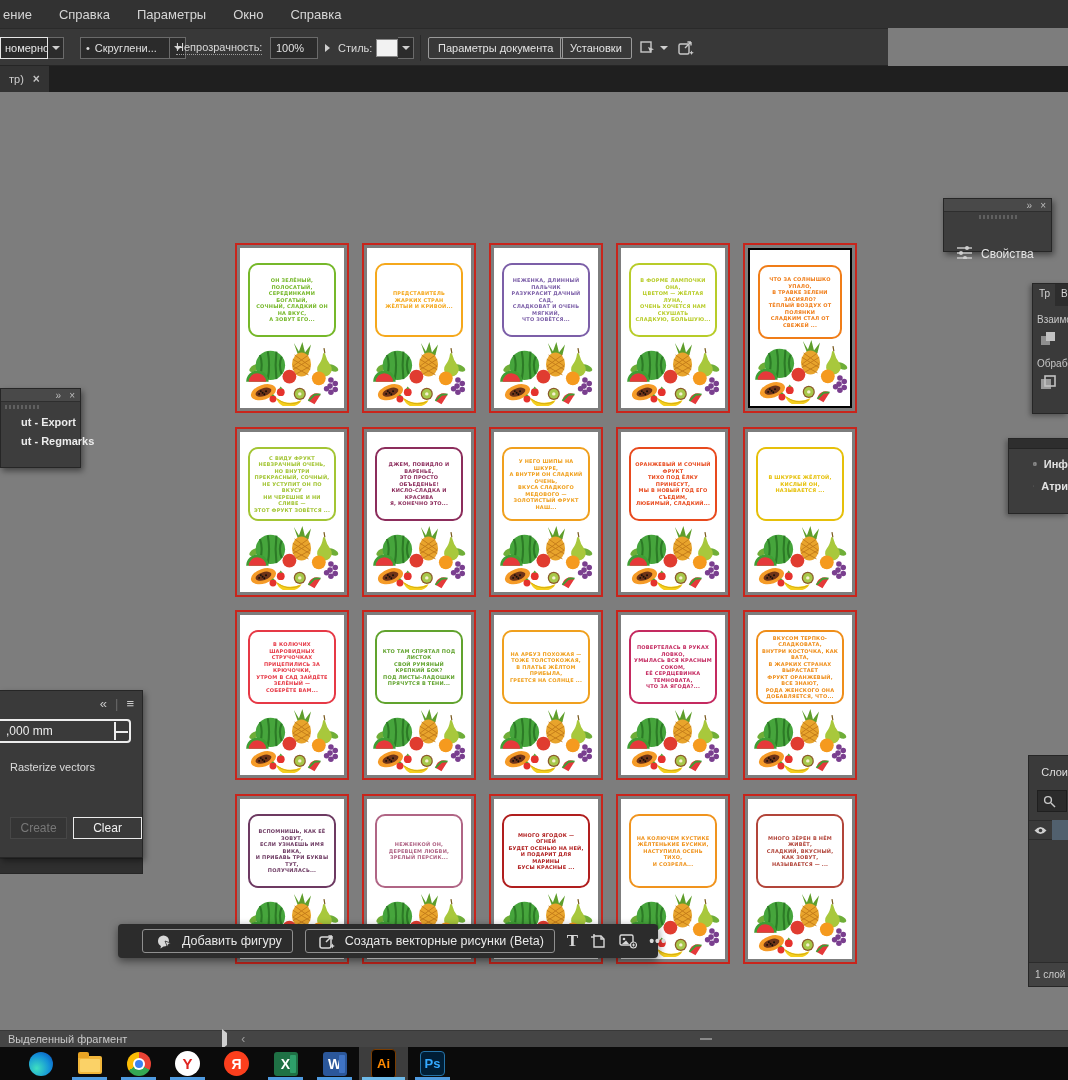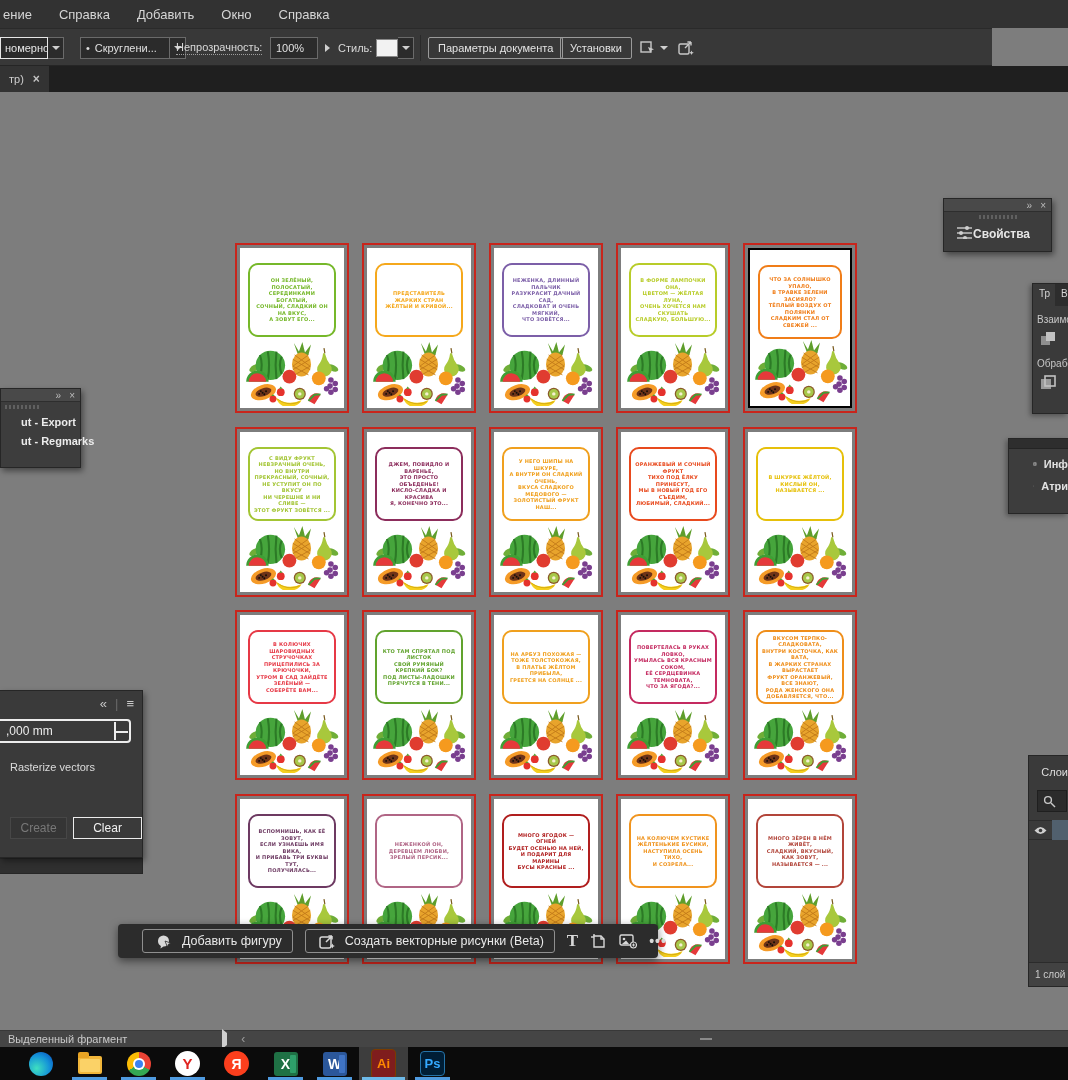--- a/index.html
+++ b/index.html
@@ -5,21 +5,21 @@
   html,body{margin:0;padding:0;background:#555;}
   #app{position:relative;width:1068px;height:1080px;overflow:hidden;
        font-family:"Liberation Sans",sans-serif;background:#7d7d7d;}
   *{box-sizing:border-box;}
 
   
   #menu-bar{position:absolute;left:0;top:0;width:1068px;height:28px;background:#323232;
     display:flex;align-items:center;gap:27px;padding-left:3px;color:#d6d6d6;font-size:13px;z-index:70;}
   #menu-bar span{cursor:default;}
 
-  #control-bar{position:absolute;left:0;top:28px;width:992px;height:38px;background:#383838;
+  #control-bar{position:absolute;left:0;top:28px;width:888px;height:38px;background:#383838;
     border-top:1px solid #2a2a2a;border-bottom:1px solid #252525;z-index:70;color:#d9d9d9;font-size:11px;}
   .cb{position:absolute;top:8px;height:22px;display:flex;align-items:center;}
   .field{background:#2b2b2b;border:1px solid #e6e6e6;padding:0 4px;color:#e6e6e6;}
   .dd-chev{width:16px;height:22px;background:#2b2b2b;border:1px solid #6a6a6a;border-left:none;
     display:flex;align-items:center;justify-content:center;}
   .tri-down{width:0;height:0;border-left:4px solid transparent;border-right:4px solid transparent;border-top:4px solid #cfcfcf;}
   .tri-right{width:0;height:0;border-top:4px solid transparent;border-bottom:4px solid transparent;border-left:5px solid #cfcfcf;}
   .box{background:#2b2b2b;border:1px solid #6a6a6a;padding:0 5px;height:22px;display:flex;align-items:center;gap:5px;color:#e0e0e0;}
   .lbl-underline{border-bottom:1px dotted #9d9d9d;padding-bottom:1px;text-align:center;}
   .cb-btn{border:1px solid #9a9a9a;border-radius:2px;background:transparent;color:#e3e3e3;
@@ -49,21 +49,21 @@
   .phead{height:13px;background:#494949;display:flex;align-items:center;justify-content:flex-end;gap:8px;
     padding:0 5px;color:#bdbdbd;font-size:10px;border-bottom:1px solid #2e2e2e;}
   .dots{height:4px;background:repeating-linear-gradient(90deg,#606060 0 2px,transparent 2px 4px);}
 
   #panel-export{left:0;top:388px;width:81px;height:80px;}
   #panel-export .dots{width:36px;margin:3px 0 0 4px;}
   #panel-export .item{font-size:11px;font-weight:bold;color:#ececec;padding:7px 0 0 20px;white-space:nowrap;}
 
   #panel-props{left:943px;top:198px;width:109px;height:54px;}
   #panel-props .dots{width:38px;margin:3px auto 0;}
-  #panel-props .row{display:flex;align-items:center;padding:6px 0 0 12px;font-size:12px;font-weight:bold;color:#e6e6e6;}
+  #panel-props .row{display:flex;align-items:center;gap:8px;padding:6px 0 0 12px;font-size:12px;font-weight:normal;color:#e6e6e6;margin-top:20px;}
 
   #panel-transform{left:1032px;top:283px;width:36px;height:131px;background:#3a3a3a;border:1px solid #262626;border-right:none;z-index:60;position:absolute;box-shadow:-2px 2px 5px rgba(0,0,0,.35);}
   #panel-transform .tabs{height:22px;background:#2d2d2d;display:flex;font-size:10px;color:#d5d5d5;}
   #panel-transform .tabs .t{padding:4px 5px 0 6px;}
   #panel-transform .tabs .t.on{background:#3a3a3a;}
   #panel-transform .sec{font-size:10px;color:#c7c7c7;padding:8px 0 0 4px;white-space:nowrap;overflow:hidden;}
   #panel-transform .ic{margin:6px 0 0 7px;}
 
   #panel-info{left:1008px;top:438px;width:60px;height:76px;background:#3d3d3d;border:1px solid #262626;border-right:none;position:absolute;z-index:60;box-shadow:-2px 2px 5px rgba(0,0,0,.35);}
   #panel-info .strip{height:10px;background:#2e2e2e;border-bottom:1px solid #242424;}
@@ -122,32 +122,32 @@
   .ic-folder::after{content:"";position:absolute;left:2px;top:3px;right:2px;bottom:2px;background:#fbd267;border-radius:1px;}
   .ic-chrome{width:24px;height:24px;border-radius:50%;background:conic-gradient(#ea4335 0 33%,#34a853 33% 66%,#fbbc05 66% 100%);position:relative;}
   .ic-chrome::before{content:"";position:absolute;left:6px;top:6px;width:12px;height:12px;border-radius:50%;background:#fff;}
   .ic-chrome::after{content:"";position:absolute;left:8px;top:8px;width:8px;height:8px;border-radius:50%;background:#3b82f0;}
   .ic-circle-white{width:25px;height:25px;border-radius:50%;background:#fff;color:#e02420;font-size:15px;display:flex;align-items:center;justify-content:center;}
   .ic-circle-red{width:25px;height:25px;border-radius:50%;background:#fc3f1d;color:#fff;font-size:14px;display:flex;align-items:center;justify-content:center;}
   .ic-excel{width:24px;height:24px;border-radius:3px;background:#1f7145;color:#fff;font-size:14px;display:flex;align-items:center;justify-content:center;position:relative;}
   .ic-excel::after{content:"";position:absolute;right:2px;top:3px;width:6px;height:18px;background:#2ea06a;border-radius:1px;}
   .ic-word{width:24px;height:24px;border-radius:3px;background:#2b579a;color:#fff;font-size:14px;display:flex;align-items:center;justify-content:center;position:relative;}
   .ic-word::after{content:"";position:absolute;right:2px;top:3px;width:6px;height:18px;background:#3f73c4;border-radius:1px;}
-  .ic-ai{width:25px;height:30px;border-radius:4px;background:#7f1d1d;color:#ff8a00;font-size:13px;display:flex;align-items:center;justify-content:center;border:1px solid #7a3c00;}
+  .ic-ai{width:25px;height:30px;border-radius:4px;background:#000000;color:#ff8a00;font-size:13px;display:flex;align-items:center;justify-content:center;border:1px solid #7a3c00;}
   .ic-ps{width:25px;height:25px;border-radius:4px;background:#001e36;color:#34a9ff;font-size:13px;display:flex;align-items:center;justify-content:center;border:1px solid #2573a8;}
 </style>
 </head>
 <body>
 
 <div id="app">
 
   <div id="menu-bar">
     <span>ение</span>
     <span>Справка</span>
-    <span>Добавить</span>
+    <span>Параметры</span>
     <span>Окно</span>
     <span>Справка</span>
   </div>
 
   <div id="control-bar">
     <div class="cb" style="left:0;">
       <div class="field" style="width:48px;height:22px;display:flex;align-items:center;">номерно</div>
       <div class="dd-chev">
           <div class="tri-down"></div>
         </div>

